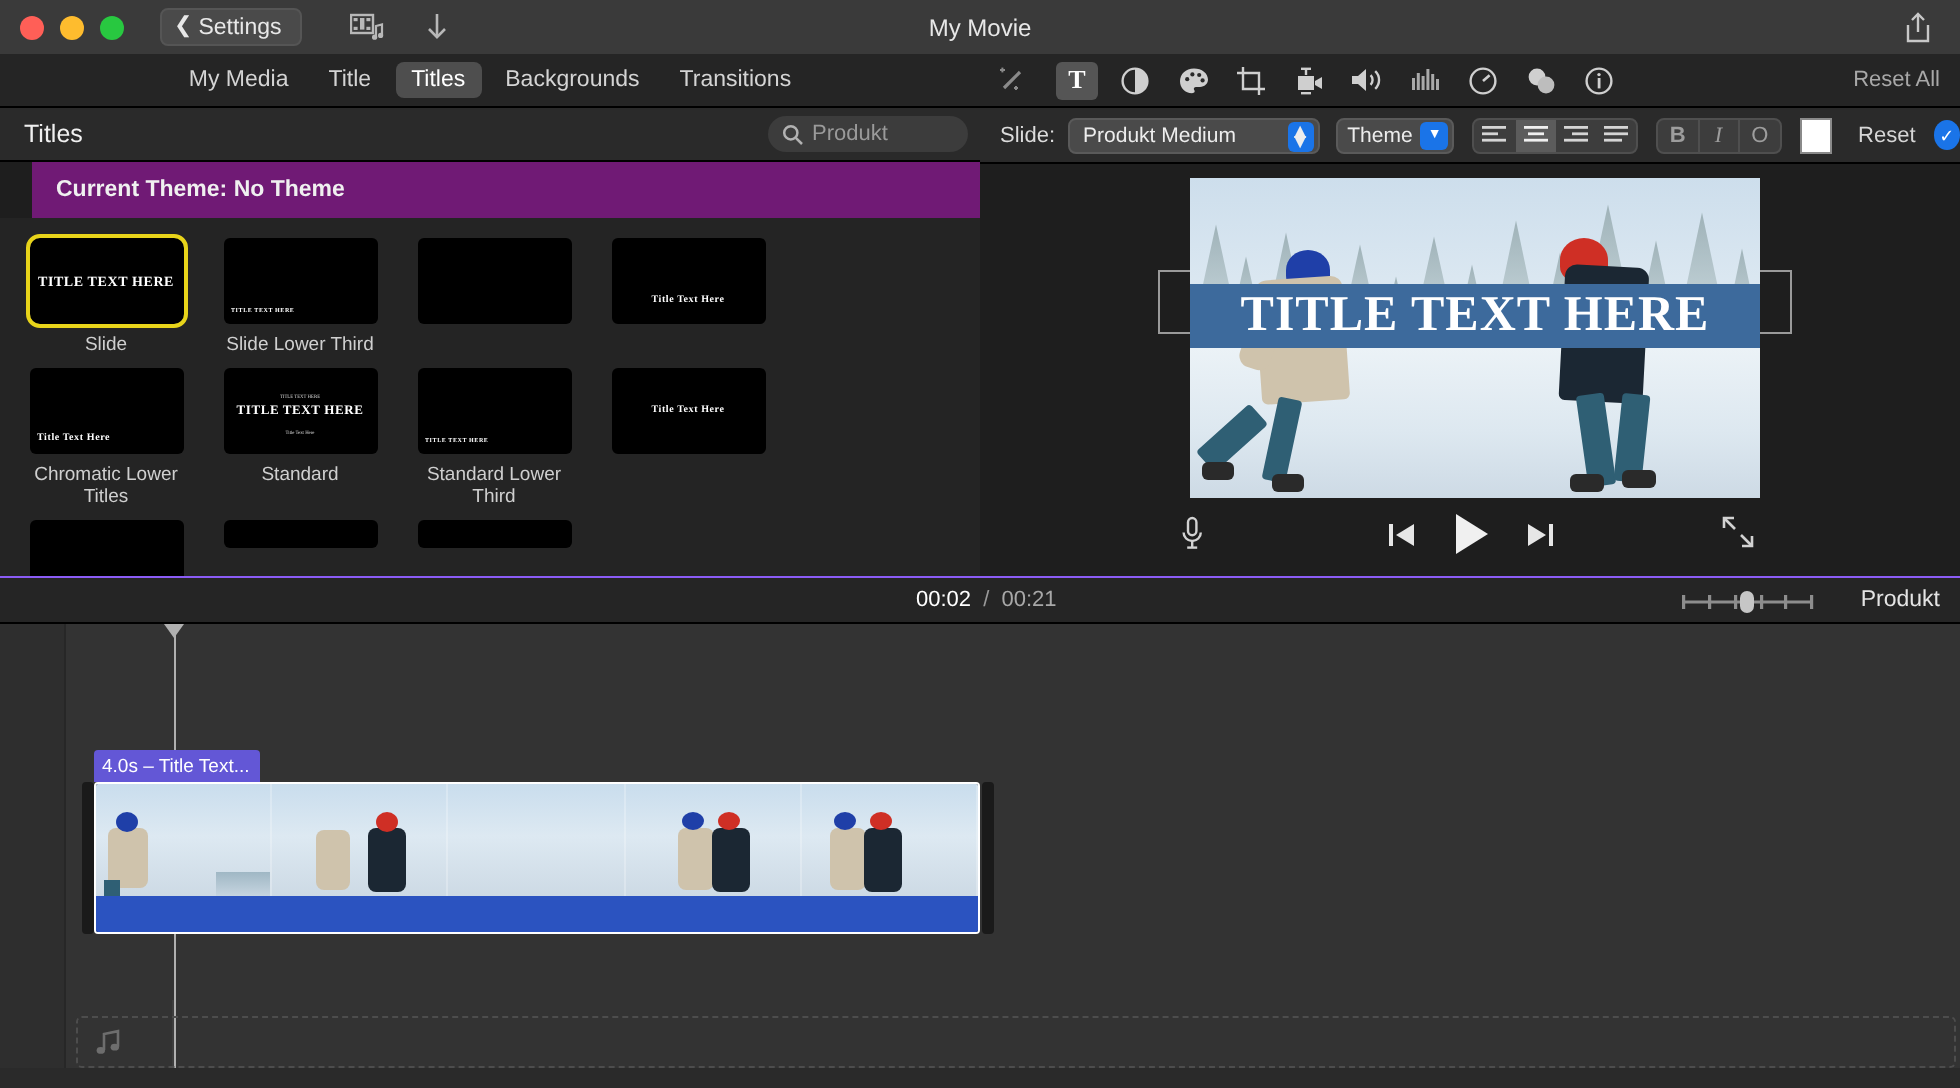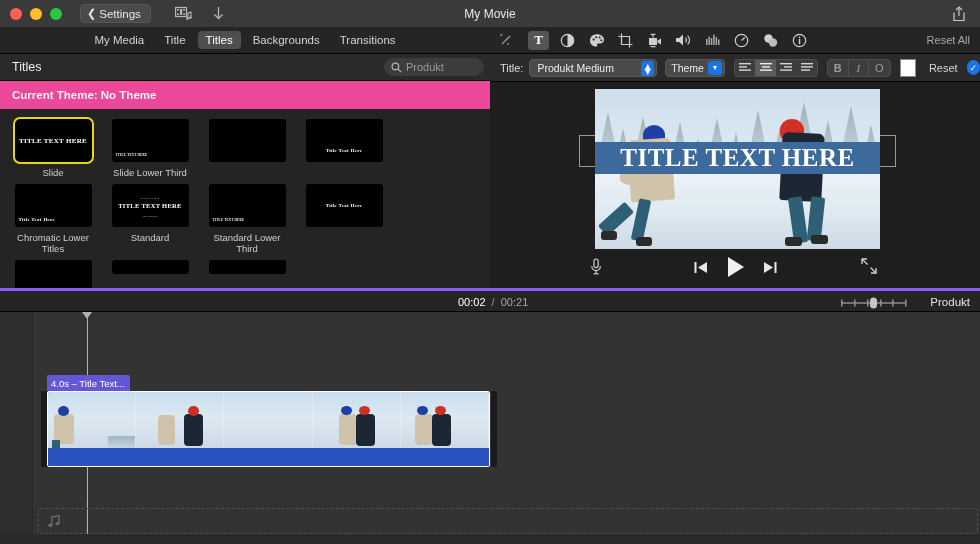--- a/index.html
+++ b/index.html
@@ -175,22 +175,22 @@
   }
   .reset-txt { margin-left: 13px; color: #d6d6d6; font-size: 11px; }
   .check-circle {
     margin-left: 9px; width: 15px; height: 15px; border-radius: 50%;
     background: #1a74e8; display: flex; align-items: center; justify-content: center;
     color: #fff; font-size: 9px;
   }
 
   
   .theme-row {
-    position: absolute; left: 0; top: 81px; width: 490px; height: 28px;
-    background: #ec4899;
+    position: absolute; left: 16px; top: 81px; width: 490px; height: 28px;
+    background: #701a75;
     display: flex; align-items: center;
   }
   .theme-row .t { margin-left: 12px; color: #f0f0f0; font-size: 11.5px; font-weight: bold; }
 
   
   .grid-wrap {
     position: absolute; left: 0; top: 109px; width: 490px; height: 179px;
     background: #242424;
     overflow: hidden;
   }
@@ -296,21 +296,21 @@
     position: absolute; left: 0; right: 0; top: 4px;
     display: flex; align-items: center; justify-content: center; gap: 18px;
     color: #e6e6e6;
   }
   .expand-ic { position: absolute; left: 371px; top: 6px; color: #d2d2d2; }
 
   
   .statusbar {
     position: absolute; left: 0; top: 288px; width: 980px; height: 24px;
     background: #252525;
-    border-top: 3px solid #8b5cf6; border-bottom: 1px solid #000;
+    border-top: 1px solid #8b5cf6; border-bottom: 1px solid #000;
   }
   .tc {
     position: absolute; left: 458px; top: 5px;
     font-size: 11px; color: #fff;
   }
   .tc .sep { color: #999; margin: 0 3px; }
   .tc .dur { color: #a8a8a8; }
   .zoom-slider {
     position: absolute; right: 72px; top: 6px;
     display: flex; align-items: center; gap: 0;
@@ -618,21 +618,21 @@
         </div>
       <div class="cell row3">
           <div class="thumb"></div>
         </div>
 
     </div>
   </div>
 
 
   <div class="fontbar">
-    <span class="fb-label">Title:</span>
+    <span class="fb-label">Slide:</span>
 
     <div class="font-select">
       <span>Produkt Medium</span>
       <span class="stepper">▲<br>▼</span>
     </div>
 
     <div class="auto-wrap">
       <span class="t">Theme</span>
       <span class="auto-pop">▼</span>
     </div>

